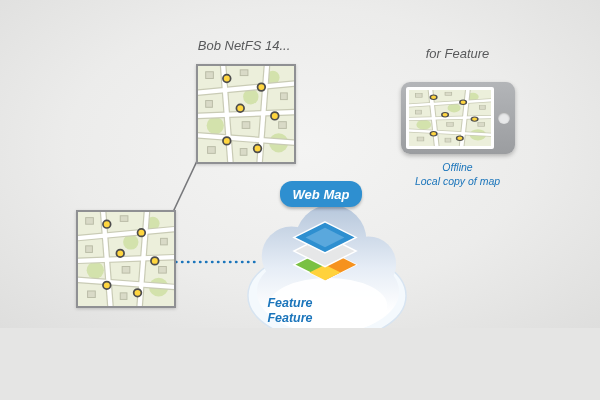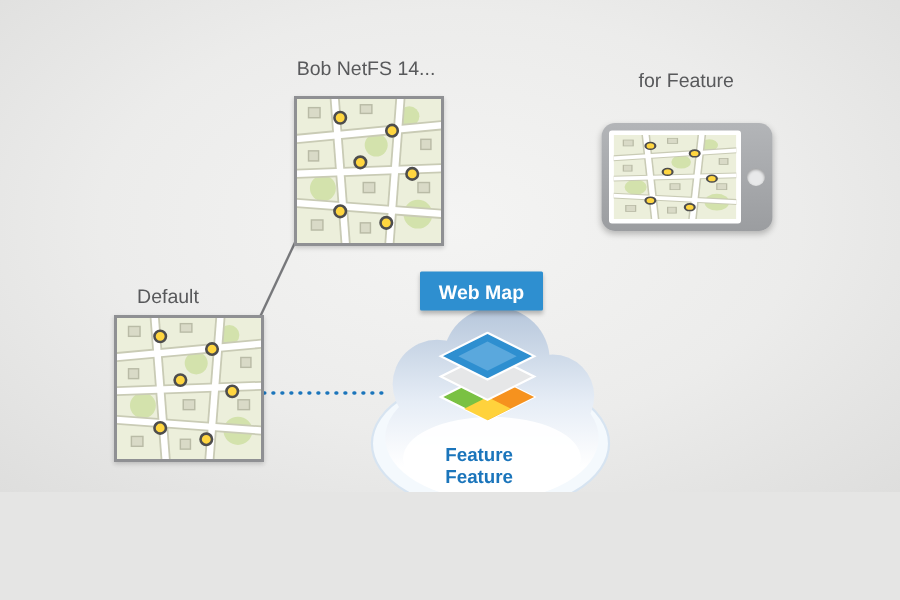--- a/index.html
+++ b/index.html
@@ -4,20 +4,21 @@
 <style>
   html,body{margin:0;padding:0;}
   body{
     width:600px;height:400px;
     font-family:"Liberation Sans", sans-serif;
     background:#e5e5e4;
   }
   #stage{
     position:relative;width:600px;height:328px;overflow:hidden;
     background:radial-gradient(ellipse at 50% 45%, #f4f4f3 0%, #ececeb 55%, #dededd 100%);
+    font-style:italic;
   }
   .lbl{
     position:absolute;text-align:center;color:#58595b;
     font-size:13px;line-height:16px;
   }
   .map-thumb{
     position:absolute;border:2px solid #8f9093;background:#ecefdb;
     box-shadow:0 1px 3px rgba(0,0,0,.18);z-index:2;
   }
   .map-thumb svg{display:block;width:100%;height:100%;}
@@ -40,29 +41,29 @@
     position:absolute;left:385px;top:160px;width:145px;text-align:center;
     font-size:10.5px;line-height:14px;color:#1b75bb;
   }
   
   #connectors{position:absolute;left:0;top:0;z-index:1;pointer-events:none;}
   
   .cloud{position:absolute;left:242px;top:194px;width:168px;height:152px;z-index:2;}
   .cloud svg{display:block;width:100%;height:100%;}
   .webmap-badge{
     position:absolute;left:280px;top:181px;width:82px;height:26px;z-index:5;
-    background:#2e8fd0;border-radius:1px;color:#ffffff;font-size:13px;font-weight:600;
+    background:#2e8fd0;border-radius:12px;color:#ffffff;font-size:13px;font-weight:600;
     display:flex;align-items:center;justify-content:center;
     box-shadow:0 2px 3px rgba(0,0,0,.25);
   }
   .layers-icon{position:absolute;left:290px;top:221px;width:70px;height:62px;z-index:4;}
   .layers-icon svg{display:block;width:100%;height:100%;}
   .feature-label{
     position:absolute;left:238px;top:296px;width:104px;z-index:4;
-    text-align:right;font-size:12.5px;line-height:15px;font-weight:600;color:#1b75bb;
+    text-align:center;font-size:12.5px;line-height:15px;font-weight:600;color:#1b75bb;
   }
 </style>
 </head>
 <body>
 
 <div id="stage">
 
   <svg width="0" height="0" style="position:absolute" aria-hidden="true">
     <defs>
       <symbol id="maptile" viewBox="0 0 100 100" preserveAspectRatio="none">
@@ -126,22 +127,25 @@
     <span>for Feature</span>
   </div>
   <div class="tablet">
     <div class="tablet-screen">
       <svg>
           <use href="#maptile"></use>
         </svg>
     </div>
     <div class="tablet-home"></div>
   </div>
+  <div class="collector-status">
+    <span>Offline</span><br>
+    <span>Local copy of map</span>
+  </div>
 
-  <div class="lbl" style="left:52px;top:190px;width:120px;">Default</div>
   <div class="map-thumb" style="left:76px;top:210px;width:96px;height:94px;">
     <svg>
         <use href="#maptile"></use>
       </svg>
   </div>
 
   <div class="cloud">
     <svg viewBox="0 0 170 152">
       <defs>
         <linearGradient id="cloudgrad" gradientUnits="userSpaceOnUse" x1="0" y1="8" x2="0" y2="118">

